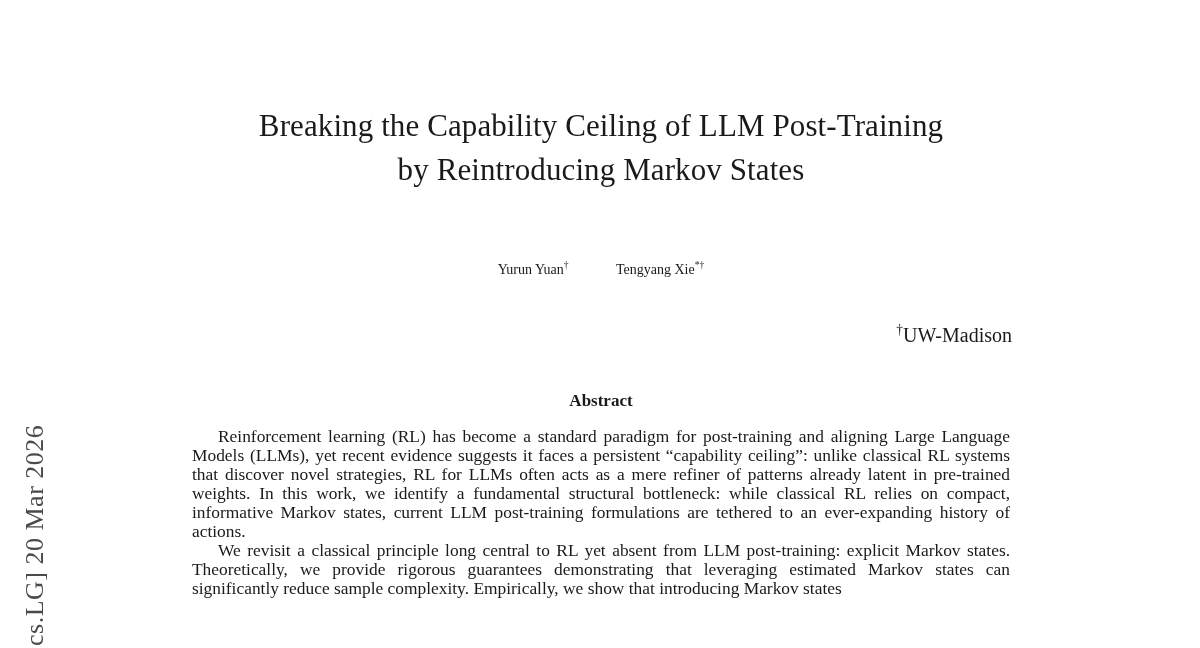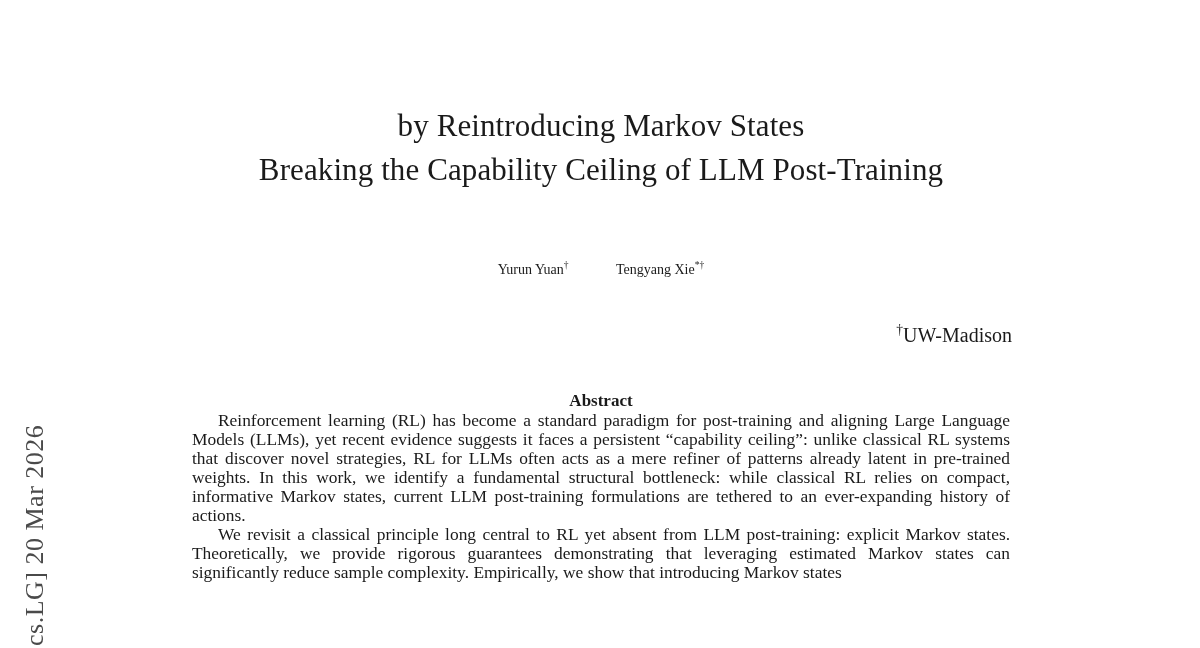--- a/index.html
+++ b/index.html
@@ -89,43 +89,43 @@
   }
 
   .abstract-wrap {
     margin-top: 44px;
     padding: 0 2px;
   }
   .abstract-heading {
     text-align: center;
     font-size: 17px;
     font-weight: bold;
-    margin-bottom: 0;
+    margin-bottom: 16px;
   }
   .abstract-body p {
     margin: 0;
     font-size: 17.4px;
     line-height: 19px;
     text-align: justify;
     text-indent: 26px;
     hyphens: none;
   }
 </style>
 </head>
 <body>
 
 <div class="page">
 
   <div class="arxiv-stamp">cs.LG]  20 Mar 2026</div>
 
   <div class="content">
 
     <div class="title">
+      <div>Breaking the Capability Ceiling of LLM Post-Training</div>
       <div>by Reintroducing Markov States</div>
-      <div>Breaking the Capability Ceiling of LLM Post-Training</div>
     </div>
 
     <div class="authors">
       <span class="author"><span>Yurun Yuan</span><sup>†</sup></span>
       <span class="author"><span>Tengyang Xie</span><sup>*†</sup></span>
     </div>
 
     <div class="affiliation"><sup>†</sup><span>UW-Madison</span></div>
 
 

